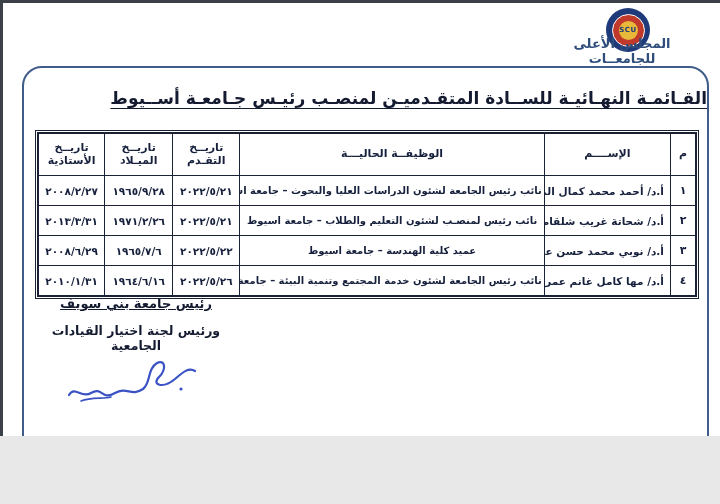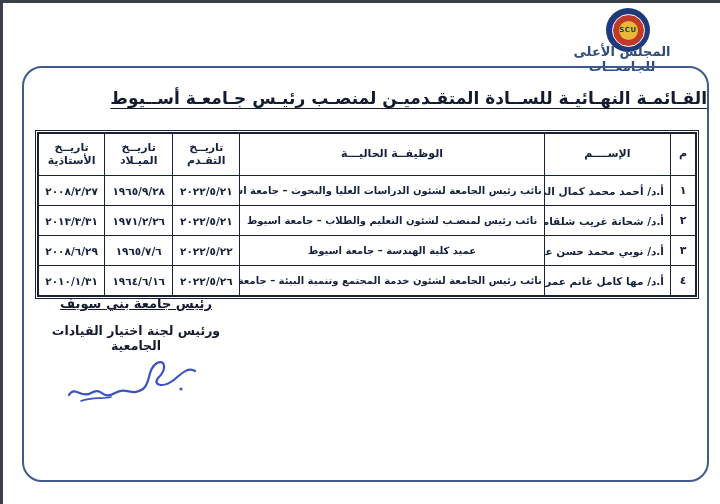--- a/index.html
+++ b/index.html
@@ -1,31 +1,31 @@
 <!DOCTYPE html>
 <html lang="ar"><head>
 <meta charset="utf-8">
 <style>
   html,body{margin:0;padding:0;background:#e8e8e8;}
   .sheet{
-    position:relative;width:720px;height:504px;background:#ffffff;
+    position:relative;width:720px;height:436px;background:#ffffff;
     overflow:hidden;font-family:"DejaVu Sans",sans-serif;
   }
   .frame-top{position:absolute;left:0;top:0;width:720px;height:3px;background:#3c4149;}
   .frame-left{position:absolute;left:0;top:0;width:3px;height:504px;background:#3c4149;}
 
   
   .logo{position:absolute;left:606px;top:8px;width:44px;height:44px;border-radius:50%;
         background:#1e3a7a;display:flex;align-items:center;justify-content:center;}
   .logo-inner{width:31px;height:31px;border-radius:50%;background:#c0392b;
         border:1.5px solid #ffffff;display:flex;align-items:center;justify-content:center;}
   .logo-core{width:19px;height:19px;border-radius:50%;background:#e8b83a;
         display:flex;align-items:center;justify-content:center;
         color:#1e3a7a;font-size:7px;font-weight:bold;letter-spacing:.5px;}
-  .org-name{position:absolute;right:18px;top:44px;width:160px;text-align:center;
+  .org-name{position:absolute;right:18px;top:36px;width:160px;text-align:center;
         color:#2e4d7b;font-weight:bold;font-size:13px;direction:rtl;}
 
   
   .border-box{position:absolute;left:22px;top:66px;width:683px;height:412px;
         border:2px solid #3f5c8a;border-radius:20px;}
 
   .doc-title{position:absolute;left:22px;top:88px;width:685px;text-align:right;
         direction:rtl;color:#141b30;font-weight:bold;font-size:17px;
         text-decoration:underline;text-underline-offset:4px;}
 

